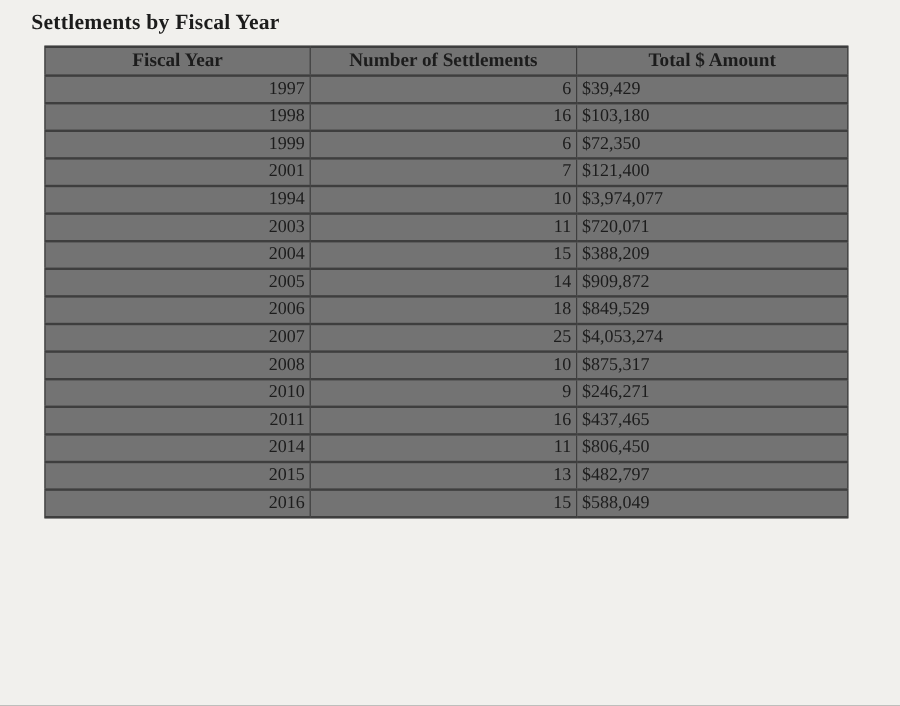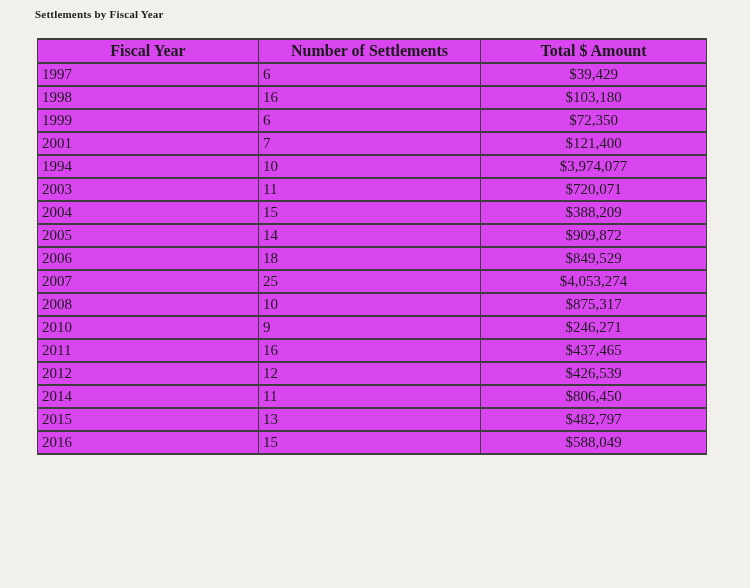--- a/index.html
+++ b/index.html
@@ -7,34 +7,34 @@
     width: 750px;
     height: 588px;
     position: relative;
     overflow: hidden;
     background: #f1f0ed;
     font-family: "Liberation Serif", serif;
     color: #1c1c1c;
   }
   .doc-title {
     position: absolute;
-    left: 35px;
+    left: 26px;
     top: 8px;
-    font-size: 11px;
+    font-size: 18px;
     font-weight: bold;
     letter-spacing: 0.2px;
   }
   table.settlements {
     position: absolute;
     left: 37px;
     top: 38px;
     width: 669px;
     border-collapse: collapse;
     table-layout: fixed;
-    background: #d946ef;
+    background: #737373;
   }
   table.settlements th,
   table.settlements td {
     border-left: 1px solid #3e3e3e;
     border-right: 1px solid #3e3e3e;
     border-top: 2px solid #3e3e3e;
     border-bottom: 2px solid #3e3e3e;
     height: 21px;
     line-height: 21px;
     padding: 0 4px;
@@ -42,22 +42,22 @@
     white-space: nowrap;
     overflow: hidden;
   }
   table.settlements th {
     font-size: 16px;
     font-weight: bold;
     text-align: center;
     height: 22px;
     line-height: 22px;
   }
-  td.year, td.count { text-align: left; }
-  td.amount { text-align: center; padding-right: 6px; }
+  td.year, td.count { text-align: right; }
+  td.amount { text-align: left; padding-right: 6px; }
 </style>
 </head>
 <body>
 
 <div class="doc-title">Settlements by Fiscal Year</div>
 
 <table class="settlements">
   <colgroup>
     <col style="width:221px">
     <col style="width:222px">
@@ -130,25 +130,20 @@
         <td class="year">2010</td>
         <td class="count">9</td>
         <td class="amount">$246,271</td>
       </tr>
       <tr>
         <td class="year">2011</td>
         <td class="count">16</td>
         <td class="amount">$437,465</td>
       </tr>
       <tr>
-        <td class="year">2012</td>
-        <td class="count">12</td>
-        <td class="amount">$426,539</td>
-      </tr>
-      <tr>
         <td class="year">2014</td>
         <td class="count">11</td>
         <td class="amount">$806,450</td>
       </tr>
       <tr>
         <td class="year">2015</td>
         <td class="count">13</td>
         <td class="amount">$482,797</td>
       </tr>
       <tr>

